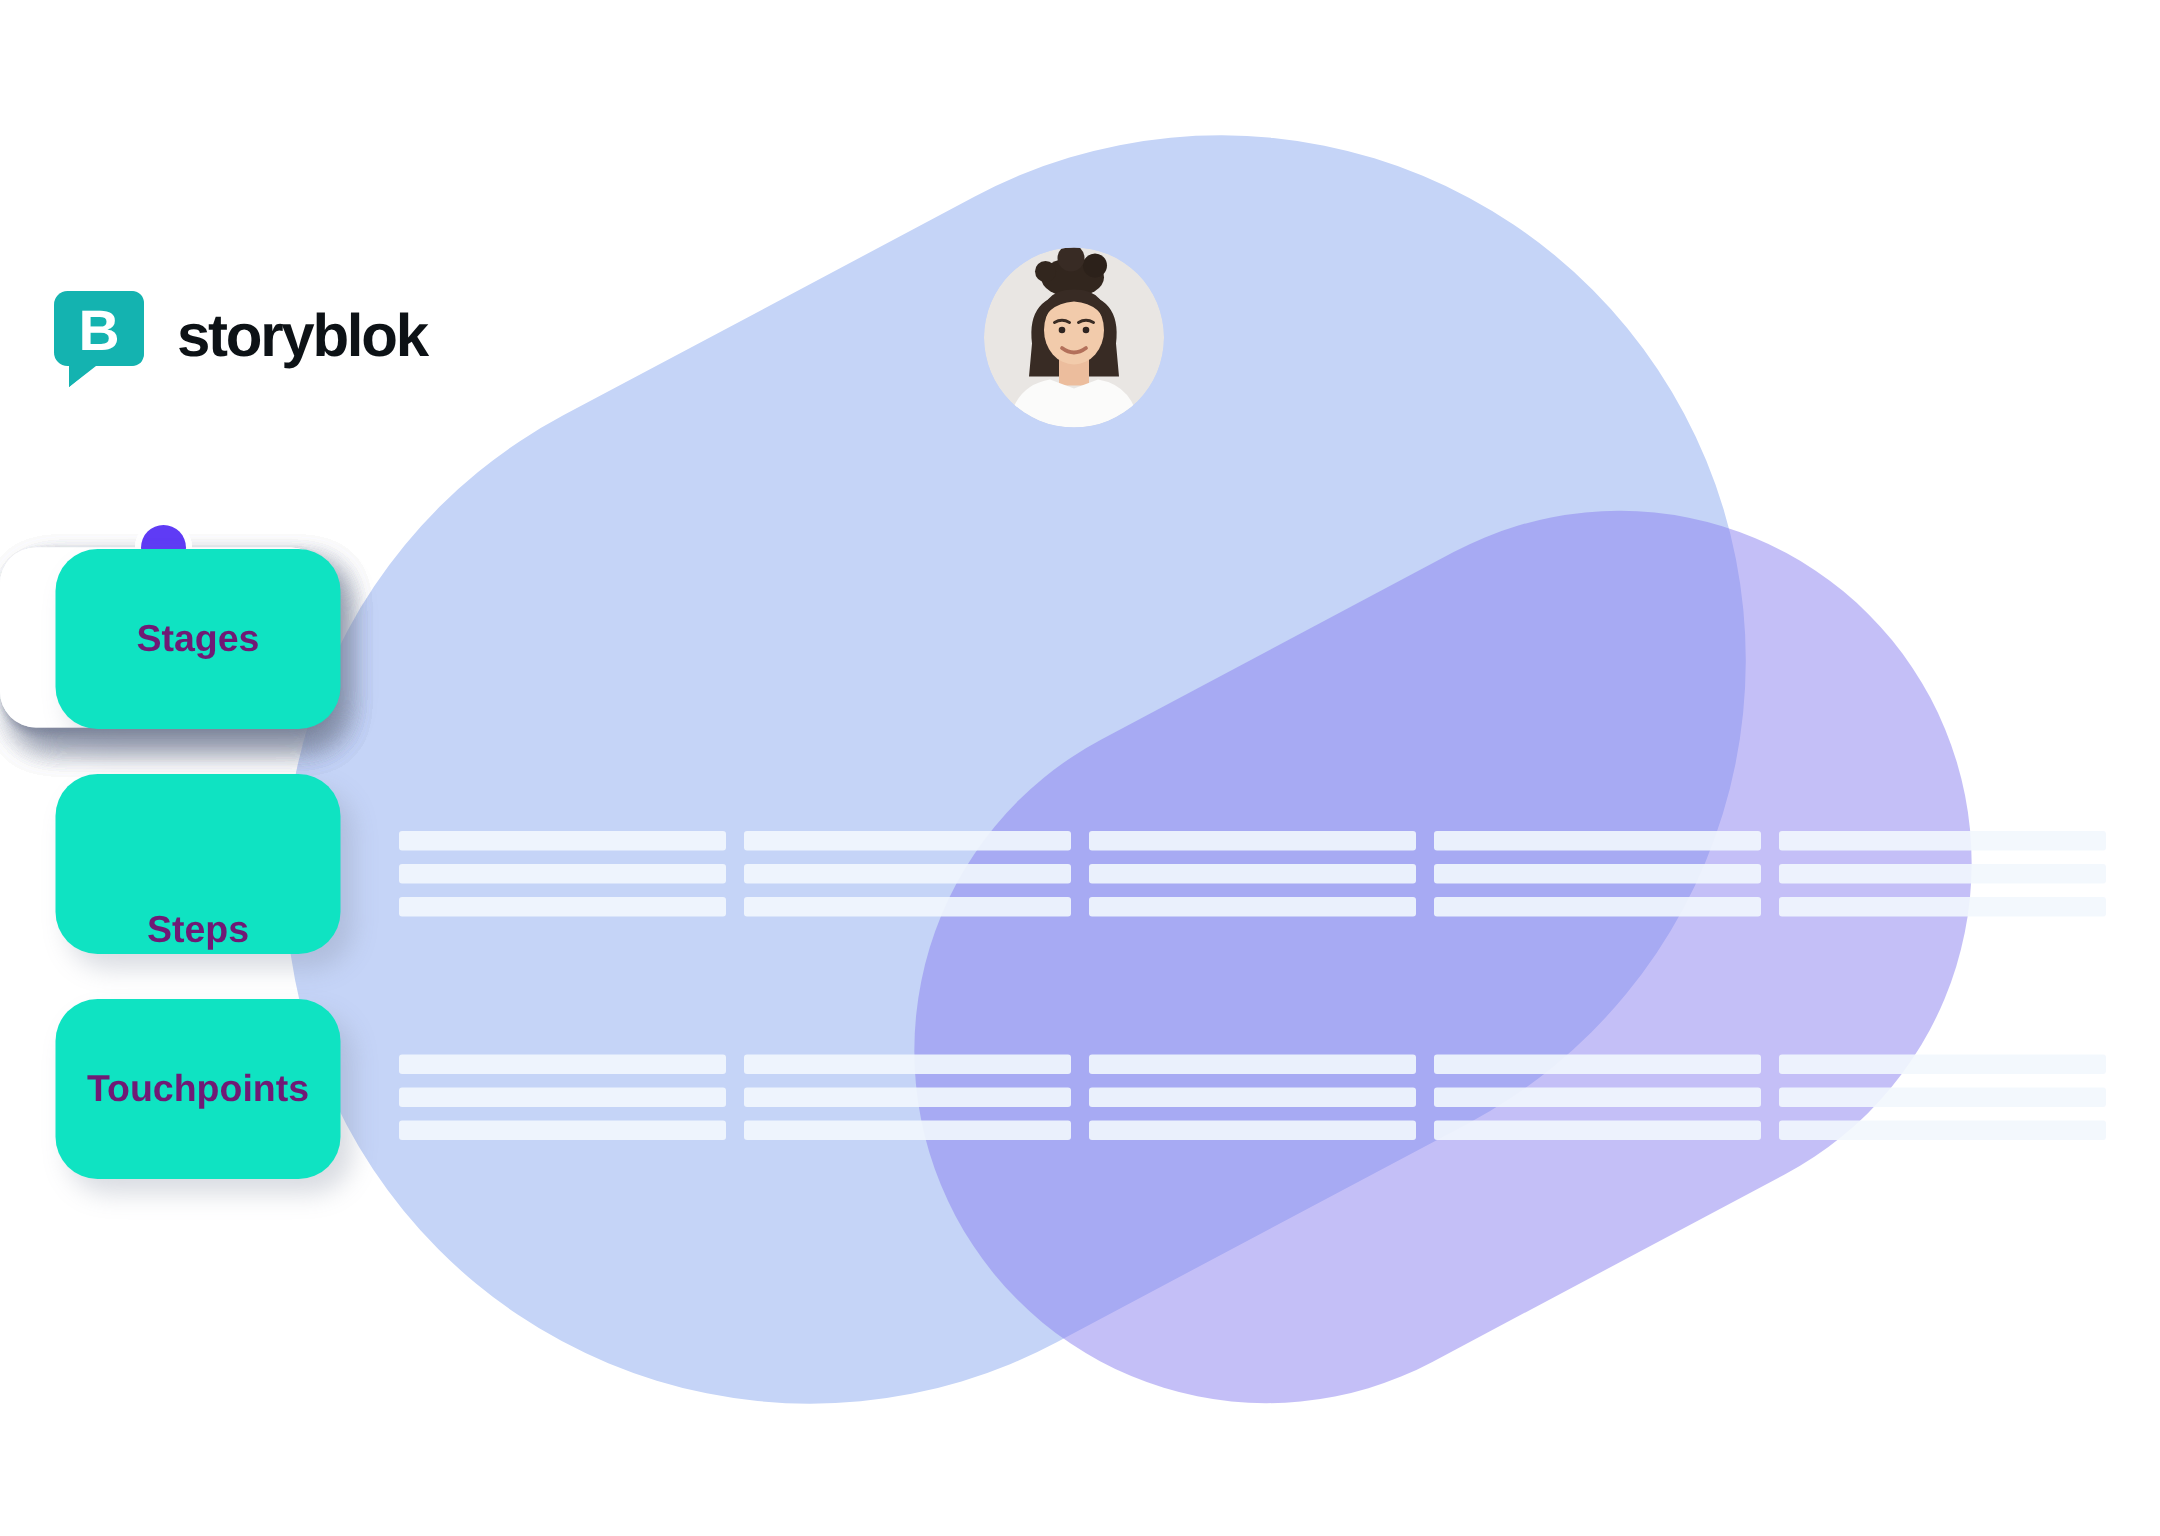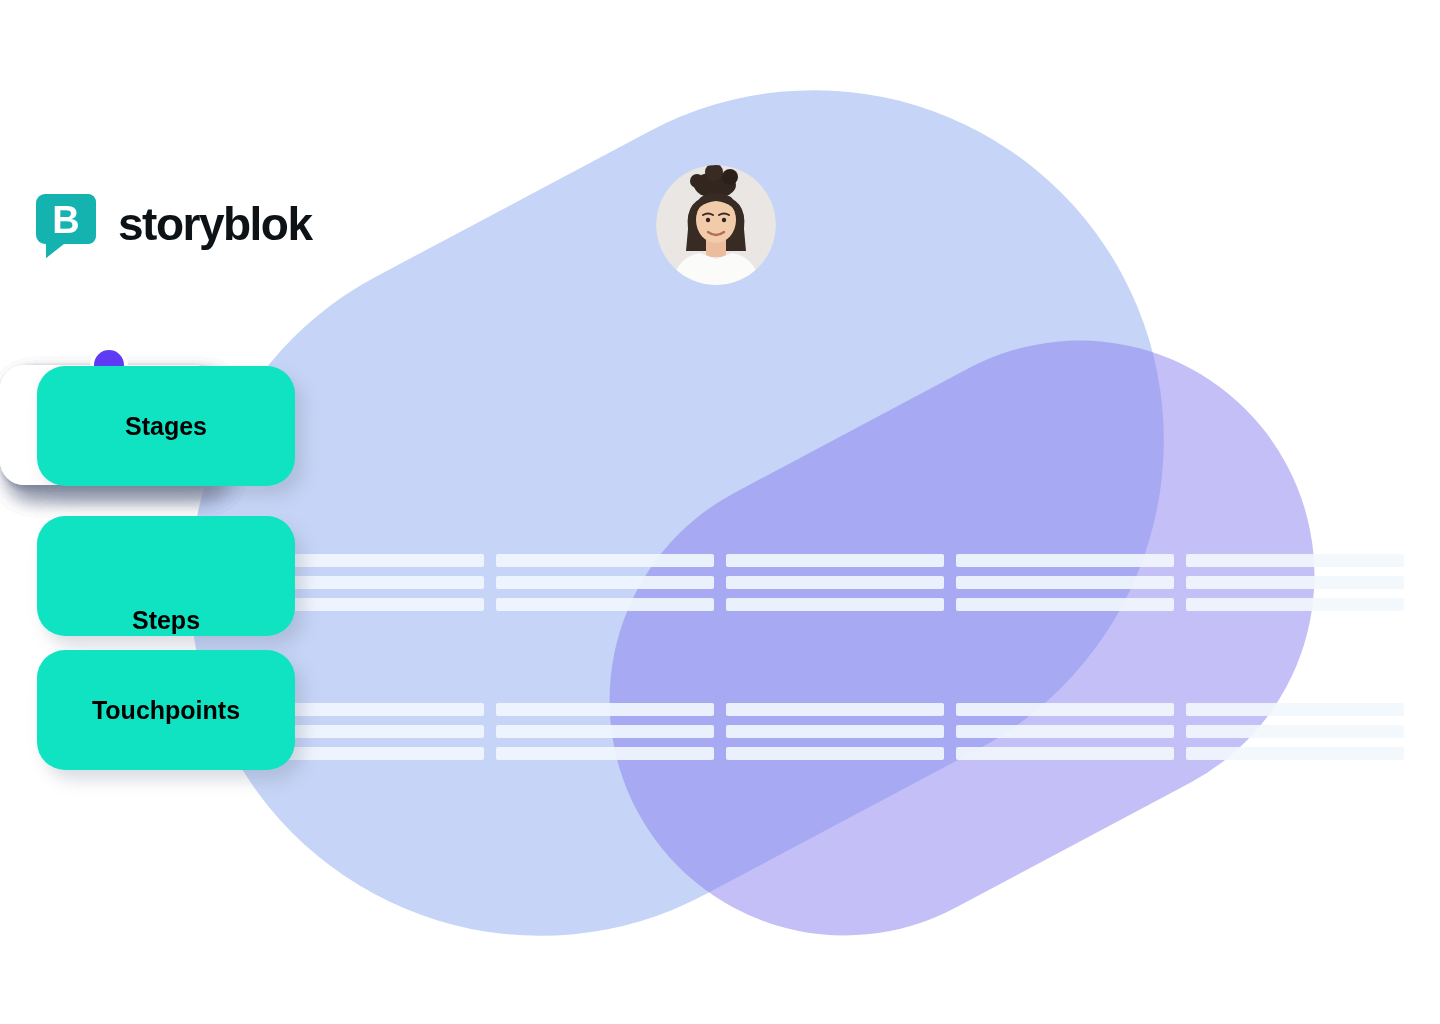--- a/index.html
+++ b/index.html
@@ -30,21 +30,21 @@
   .skel-line{
     position:absolute;height:13px;width:218px;
     background:var(--skeleton-line);
     border-radius:2px;
   }
 
   
   .logo{position:absolute;left:36px;top:194px;display:flex;align-items:center;gap:22px;}
   .logo-mark{width:60px;height:66px;color:var(--logo-teal);}
   .logo-text{
-    font-size:46px;font-weight:800;letter-spacing:-1.5px;color:var(--text-dark);
+    font-size:40px;font-weight:800;letter-spacing:-1.5px;color:var(--text-dark);
     line-height:1;padding-bottom:6px;
   }
 
   
   .avatar{
     position:absolute;left:656px;top:165px;width:120px;height:120px;
     border-radius:50%;overflow:hidden;
   }
 
   
@@ -62,30 +62,30 @@
   .card:nth-of-type(5){left:1186px;}
   .dot-ring{
     position:absolute;top:-19px;left:50%;transform:translateX(-50%);
     width:38px;height:38px;border-radius:50%;background:#ffffff;
     display:flex;align-items:center;justify-content:center;
   }
   .dot{width:30px;height:30px;border-radius:50%;background:#6447F5;}
 
   
   .pill{
-    position:absolute;left:37px;width:258px;height:120px;
+    position:absolute;left:37px;width:190px;height:120px;
     background:var(--pill-bg);border-radius:28px;border:none;
     box-shadow:8px 10px 16px rgba(130,140,160,0.30);
     display:flex;align-items:center;justify-content:center;
     font-family:"Liberation Sans", sans-serif;
-    font-size:25px;font-weight:bold;color:#000000;
+    font-size:25px;font-weight:bold;color:#701a75;
   }
   .pill-stages{top:366px;}
   .pill-steps{top:516px;align-items:flex-end;}
-  .pill-touchpoints{top:650px;}
+  .pill-touchpoints{top:666px;}
 </style>
 </head>
 <body style="--pill-bg: #0FE3C2; --logo-teal: #14B3B0; --text-dark: #0D1216; --blob-blue: #C5D4F7; --blob-purple: rgba(138,128,240,0.5); --skeleton-line: rgba(242,247,253,0.9);">
 
 <div class="canvas">
 
   <div class="blob blob-blue"></div>
   <div class="blob blob-purple"></div>
 
   <div class="skeleton-layer" id="skeleton-layer">

